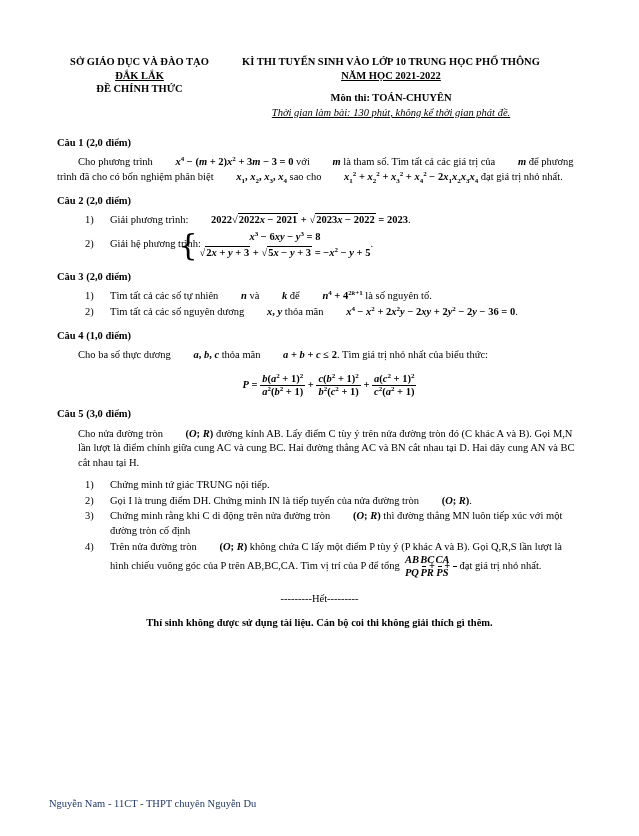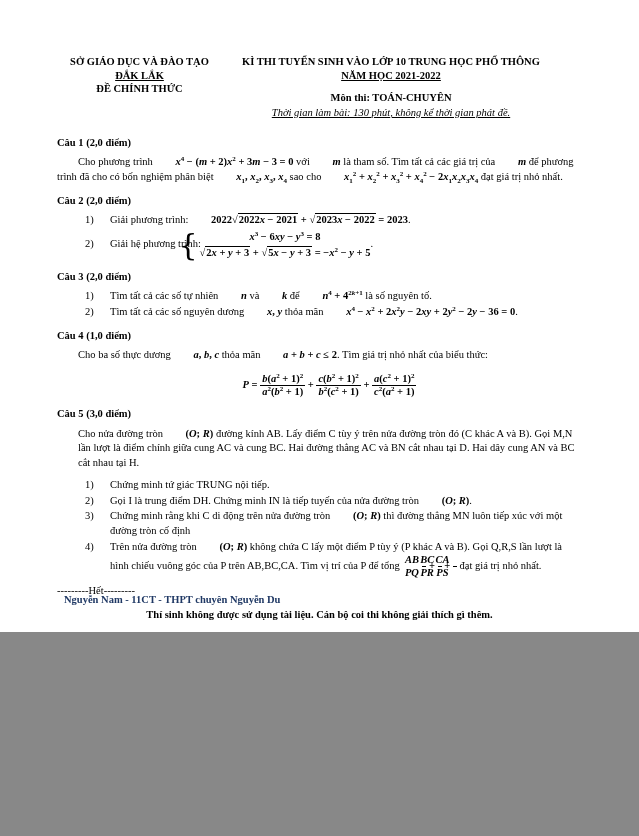--- a/index.html
+++ b/index.html
@@ -1,18 +1,18 @@
 <!DOCTYPE html>
 <html><head>
 <meta charset="utf-8">
 <style>
   * { margin:0; padding:0; box-sizing:border-box; }
   html,body { background:#888; }
   .page {
-    width:639px; height:632px;
+    width:639px; height:836px;
     background:#ffffff;
     margin:0 auto;
     position:relative;
     overflow:hidden;
     padding:55px 57px 0 57px;
     font-family:"Liberation Serif", serif;
     font-size:10.5px;
     color:#000;
     line-height:1.4;
   }
@@ -38,23 +38,23 @@
   .sq { white-space:nowrap; }
   .sq .ov { border-top:1px solid #000; padding:0 1px; }
   .fr { display:inline-block; text-align:center; vertical-align:middle; line-height:1.15; }
   .fr .nu { display:block; border-bottom:1px solid #000; padding:0 2px; }
   .fr .de { display:block; padding:0 2px; }
   .sys { display:inline-flex; align-items:center; vertical-align:middle; }
   .brace { font-size:30px; font-weight:normal; line-height:0.9; font-family:"DejaVu Serif", serif; margin-right:1px; }
   .eqs { display:inline-flex; flex-direction:column; align-items:center; line-height:1.5; }
   .center-f { text-align:center; margin:10px 0 6px 0; }
   
-  .end-mark { margin-top:5px; }
+  .end-mark { text-align:center; margin-top:13px; }
   .closing-note { text-align:center; font-weight:bold; margin-top:9px; }
-  .credit { position:absolute; left:64px; bottom:24px;font-weight:bold; }
+  .credit { position:absolute; left:49px; bottom:24px; }
 </style>
 </head>
 <body>
 
 <div class="page">
 
   <div class="hdr">
     <div class="hdr-left">
       <div class="hdr-line">SỞ GIÁO DỤC VÀ ĐÀO TẠO</div>
       <div class="hdr-line u">ĐẮK LẮK</div>

